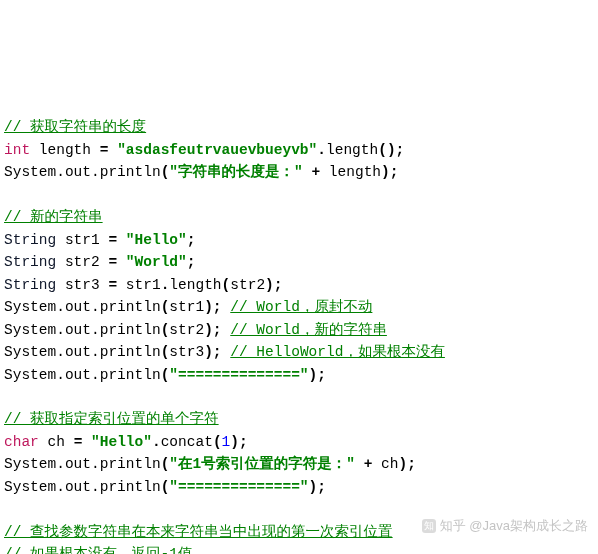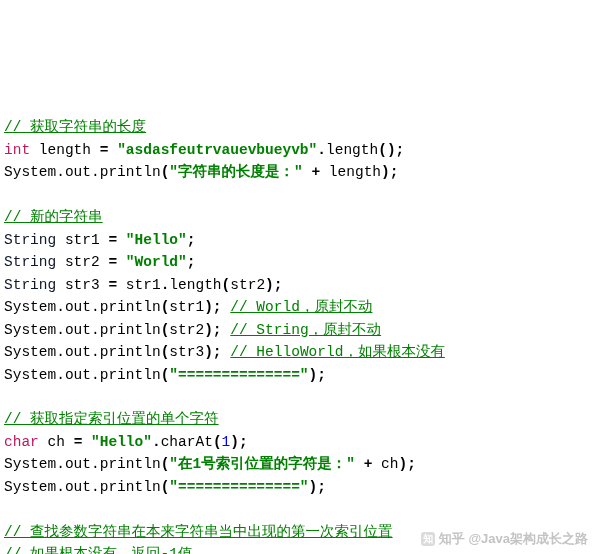--- a/index.html
+++ b/index.html
@@ -21,26 +21,25 @@
 .t { color: #0f172a; } 
 .id { color: #000000; } 
 .op { color: #000000; font-weight: bold; } 
 .s { color: #008000; font-weight: bold; } 
 .n { color: #0000ff; } 
 .m { color: #000000; } 
 .p { color: #000000; font-weight: bold; } 
 .wm {
   position: absolute;
   right: 10px;
-  bottom: 5px;
+  bottom: 18px;
   color: #b0b0b0;
   font-size: 13px;
   font-family: sans-serif;
   opacity: 0.75;
-  font-weight: bold;
 }
 .wm-icon {
   display: inline-block;
   width: 14px;
   height: 14px;
   border-radius: 3px;
   background: #d0d0d0;
   color: #fff;
   font-size: 10px;
   text-align: center;
@@ -56,26 +55,26 @@
 <div>
 <span class="c">// 获取字符串的长度</span>
 <span class="k">int</span> <span class="id">length</span> <span class="op">=</span> <span class="s">"asdasfeutrvauevbueyvb"</span><span class="p">.</span><span class="m">length</span><span class="p">();</span>
 <span class="id">System.out.println</span><span class="p">(</span><span class="s">"字符串的长度是："</span> <span class="op">+</span> <span class="id">length</span><span class="p">);</span>
 
 <span class="c">// 新的字符串</span>
 <span class="t">String</span> <span class="id">str1</span> <span class="op">=</span> <span class="s">"Hello"</span><span class="p">;</span>
 <span class="t">String</span> <span class="id">str2</span> <span class="op">=</span> <span class="s">"World"</span><span class="p">;</span>
 <span class="t">String</span> <span class="id">str3</span> <span class="op">=</span> <span class="id">str1</span><span class="p">.</span><span class="m">length</span><span class="p">(</span><span class="id">str2</span><span class="p">);</span>
 <span class="id">System.out.println</span><span class="p">(</span><span class="id">str1</span><span class="p">);</span> <span class="c">// World，原封不动</span>
-<span class="id">System.out.println</span><span class="p">(</span><span class="id">str2</span><span class="p">);</span> <span class="c">// String，原封不动</span>
+<span class="id">System.out.println</span><span class="p">(</span><span class="id">str2</span><span class="p">);</span> <span class="c">// World，新的字符串</span>
 <span class="id">System.out.println</span><span class="p">(</span><span class="id">str3</span><span class="p">);</span> <span class="c">// HelloWorld，如果根本没有</span>
 <span class="id">System.out.println</span><span class="p">(</span><span class="s">"=============="</span><span class="p">);</span>
 
 <span class="c">// 获取指定索引位置的单个字符</span>
-<span class="k">char</span> <span class="id">ch</span> <span class="op">=</span> <span class="s">"Hello"</span><span class="p">.</span><span class="m">charAt</span><span class="p">(</span><span class="n">1</span><span class="p">);</span>
+<span class="k">char</span> <span class="id">ch</span> <span class="op">=</span> <span class="s">"Hello"</span><span class="p">.</span><span class="m">concat</span><span class="p">(</span><span class="n">1</span><span class="p">);</span>
 <span class="id">System.out.println</span><span class="p">(</span><span class="s">"在1号索引位置的字符是："</span> <span class="op">+</span> <span class="id">ch</span><span class="p">);</span>
 <span class="id">System.out.println</span><span class="p">(</span><span class="s">"=============="</span><span class="p">);</span>
 
 <span class="c">// 查找参数字符串在本来字符串当中出现的第一次索引位置</span>
 <span class="c">// 如果根本没有，返回-1值</span>
    
    
    
 
  

